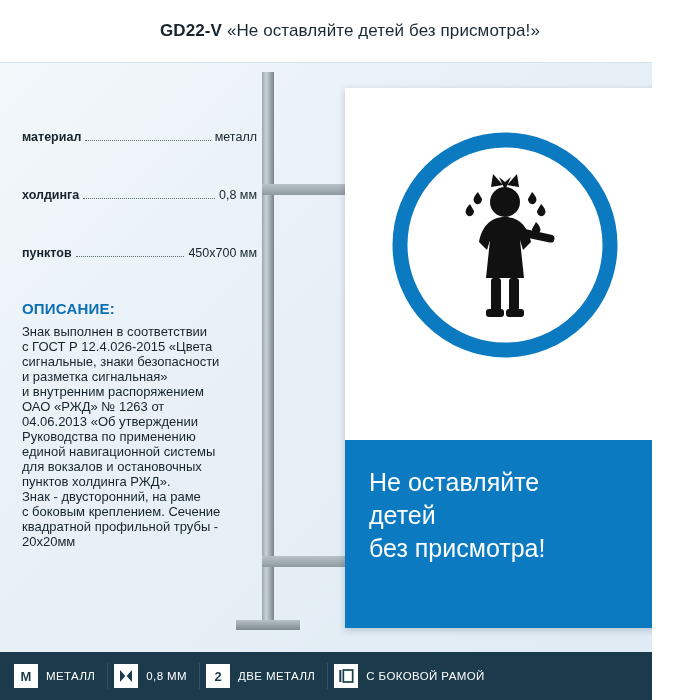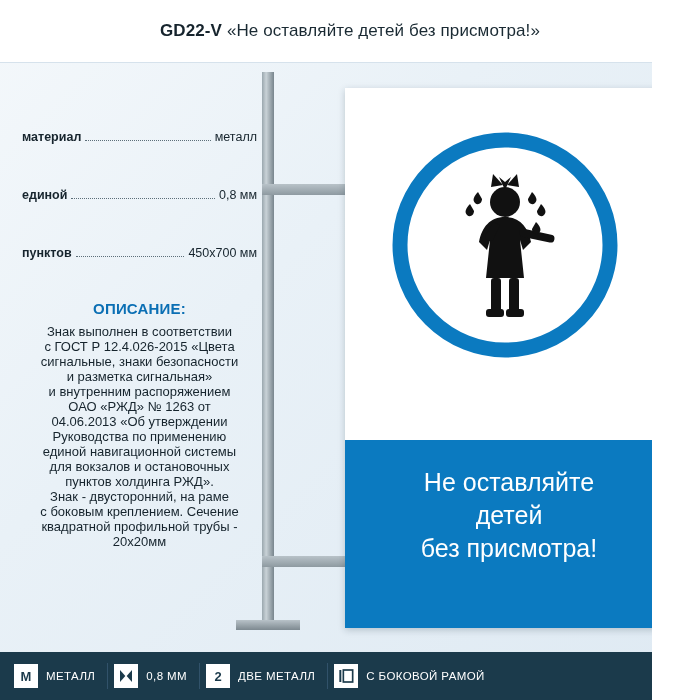--- a/index.html
+++ b/index.html
@@ -73,21 +73,20 @@
     flex: 1 1 auto;
     border-bottom: 1.5px dotted #5c6e79;
     margin: 0 4px 4px 4px;
     height: 8px;
   }
   .spec-val {
     white-space: nowrap;
   }
   .desc-block {
     margin-top: 38px;
-    text-align: center;
   }
   .desc-text {
     font-size: 13px;
     line-height: 15px;
     color: #16242d;
     white-space: pre-line;
   }
   
   .pole-vert {
     position: absolute;
@@ -140,21 +139,20 @@
   }
   .sign-caption {
     position: absolute;
     left: 24px;
     top: 378px;
     width: 280px;
     color: #ffffff;
     font-size: 25px;
     line-height: 33px;
     white-space: pre-line;
-    text-align: center;
   }
   .pictogram {
     position: absolute;
     left: 45px;
     top: 42px;
     width: 230px;
     height: 230px;
   }
   
   .footer {
@@ -213,21 +211,21 @@
 
   <div class="left-col">
 
 
     <div class="spec-row">
       <span class="spec-key">материал</span>
       <span class="spec-dots"></span>
       <span class="spec-val">металл</span>
     </div>
     <div class="spec-row">
-      <span class="spec-key">единой</span>
+      <span class="spec-key">холдинга</span>
       <span class="spec-dots"></span>
       <span class="spec-val">0,8 мм</span>
     </div>
     <div class="spec-row">
       <span class="spec-key">пунктов</span>
       <span class="spec-dots"></span>
       <span class="spec-val">450х700 мм</span>
     </div>
 
     <div class="desc-block">

